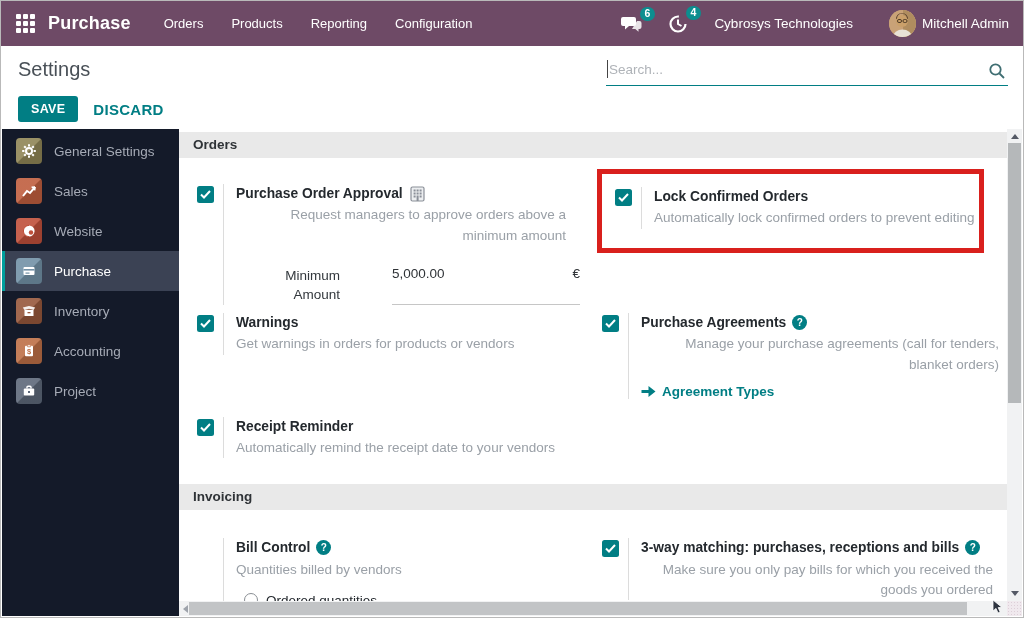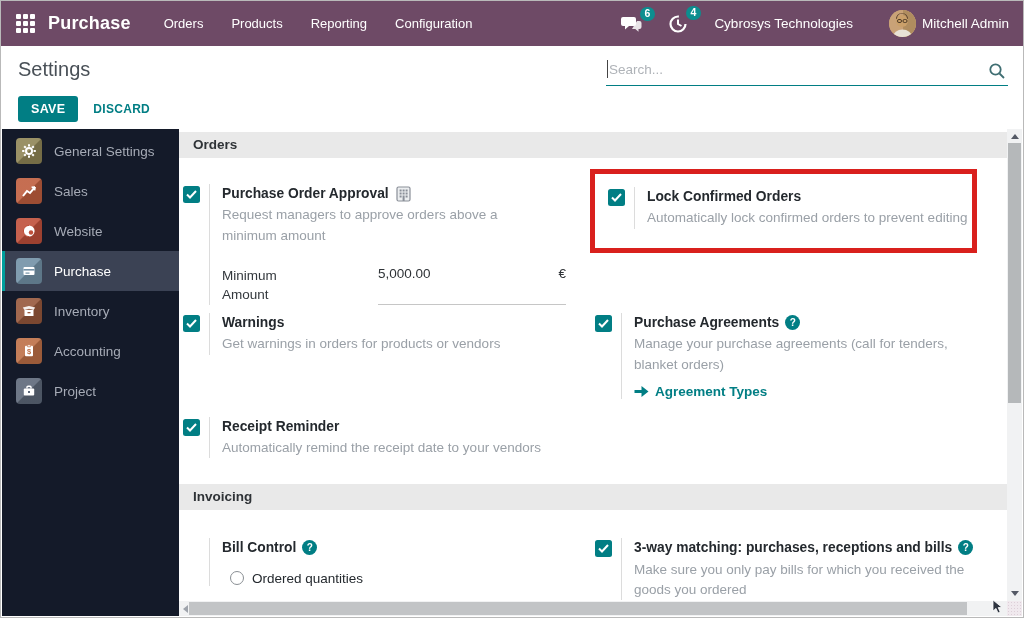--- a/index.html
+++ b/index.html
@@ -24,32 +24,32 @@
 
   
   .panel { position:absolute; top:45px; left:1px; right:1px; height:83px; background:#fff; }
   .page-title { position:absolute; left:16px; top:12px; font-size:20px; color:#495057; }
   .searchbox { position:absolute; right:14px; top:12px; width:402px; height:28px; border-bottom:1px solid #017e84; }
   .searchbox .ph { position:absolute; left:3px; top:4px; font-size:13.5px; color:#afb3b8; }
   .searchbox .caret { position:absolute; left:1px; top:2px; width:1px; height:18px; background:#444; }
   .searchbox svg { position:absolute; right:2px; top:4px; }
   .btnrow { position:absolute; left:16px; top:50px; display:flex; align-items:center; }
   .save-btn { background:#017e84; color:#fff; border:none; font-family:inherit; font-size:12.5px; font-weight:bold; padding:6px 13px; border-radius:3px; letter-spacing:.3px; cursor:pointer; }
-  .discard-btn { background:none; border:none; font-family:inherit; color:#017e84; font-size:12px; font-weight:bold; margin-left:15px; letter-spacing:.3px; cursor:pointer; }
+  .discard-btn { background:none; border:none; font-family:inherit; color:#017e84; font-size:15px; font-weight:bold; margin-left:15px; letter-spacing:.3px; cursor:pointer; }
 
   
   .sidebar { position:absolute; top:128px; bottom:1px; left:1px; width:194px; background:#141a29; padding-top:2px; }
   .side-item { height:40px; display:flex; align-items:center; padding-left:14px; cursor:pointer; color:#a6abb6; font-size:13.5px; }
   .side-item .appicon { width:26px; height:26px; border-radius:4px; margin-right:12px; flex:none; display:flex; align-items:center; justify-content:center; background-image:linear-gradient(135deg, rgba(255,255,255,.10) 49%, rgba(0,0,0,.18) 51%); }
   .side-item.active { background:#3b4254; color:#fff; border-left:3px solid #00a09d; padding-left:11px; }
 
   
   .content { position:absolute; left:178px; top:128px; right:16px; bottom:16px; background:#fff; overflow:hidden; }
   .section-header { margin-top:3px; height:26px; line-height:26px; background:#e9e9e9; color:#2f3337; font-size:13.5px; font-weight:bold; padding-left:14px; }
-  .rows { padding-left:4px; }
+  .rows { padding-left:18px;text-align:right; }
   .srow { display:flex; align-items:flex-start; }
   .cell { width:50%; }
   .o-setting { display:flex; align-items:flex-start; }
   .o-chk { width:17px; height:17px; border-radius:2.5px; background:#017e84; flex:none; margin-top:2px; display:flex; align-items:center; justify-content:center; cursor:pointer; }
   .o-chk.ghost { visibility:hidden; }
   .o-content { margin-left:9px; border-left:1px solid #dcdcdc; padding-left:12px; min-height:40px; }
   .o-title { font-size:13.8px; font-weight:bold; color:#24292e; line-height:1.4; display:flex; align-items:center; }
   .o-desc { font-size:13.5px; color:#9aa0a7; line-height:1.5; margin-top:2px; }
   .help { display:inline-flex; width:15px; height:15px; border-radius:50%; background:#017e84; color:#fff; font-size:10px; font-weight:bold; align-items:center; justify-content:center; margin-left:6px; cursor:pointer; }
   .ent-icon { margin-left:7px; display:inline-flex; }
@@ -351,20 +351,21 @@
 
       <div class="srow" style="margin-top:28px">
         <div class="cell">
           <div class="o-setting">
             <span class="o-chk ghost"></span>
             <div class="o-content">
               <div class="o-title">
                   <span>Bill Control</span>
                   <span class="help">?</span>
                 </div>
+              <div class="o-desc" style="max-width:340px">Quantities billed by vendors</div>
               <div class="radiorow">
                 <span class="radio"></span>
                 <span>Ordered quantities</span>
               </div>
             </div>
           </div>
         </div>
         <div class="cell">
           <div class="o-setting">
             <span class="o-chk">

